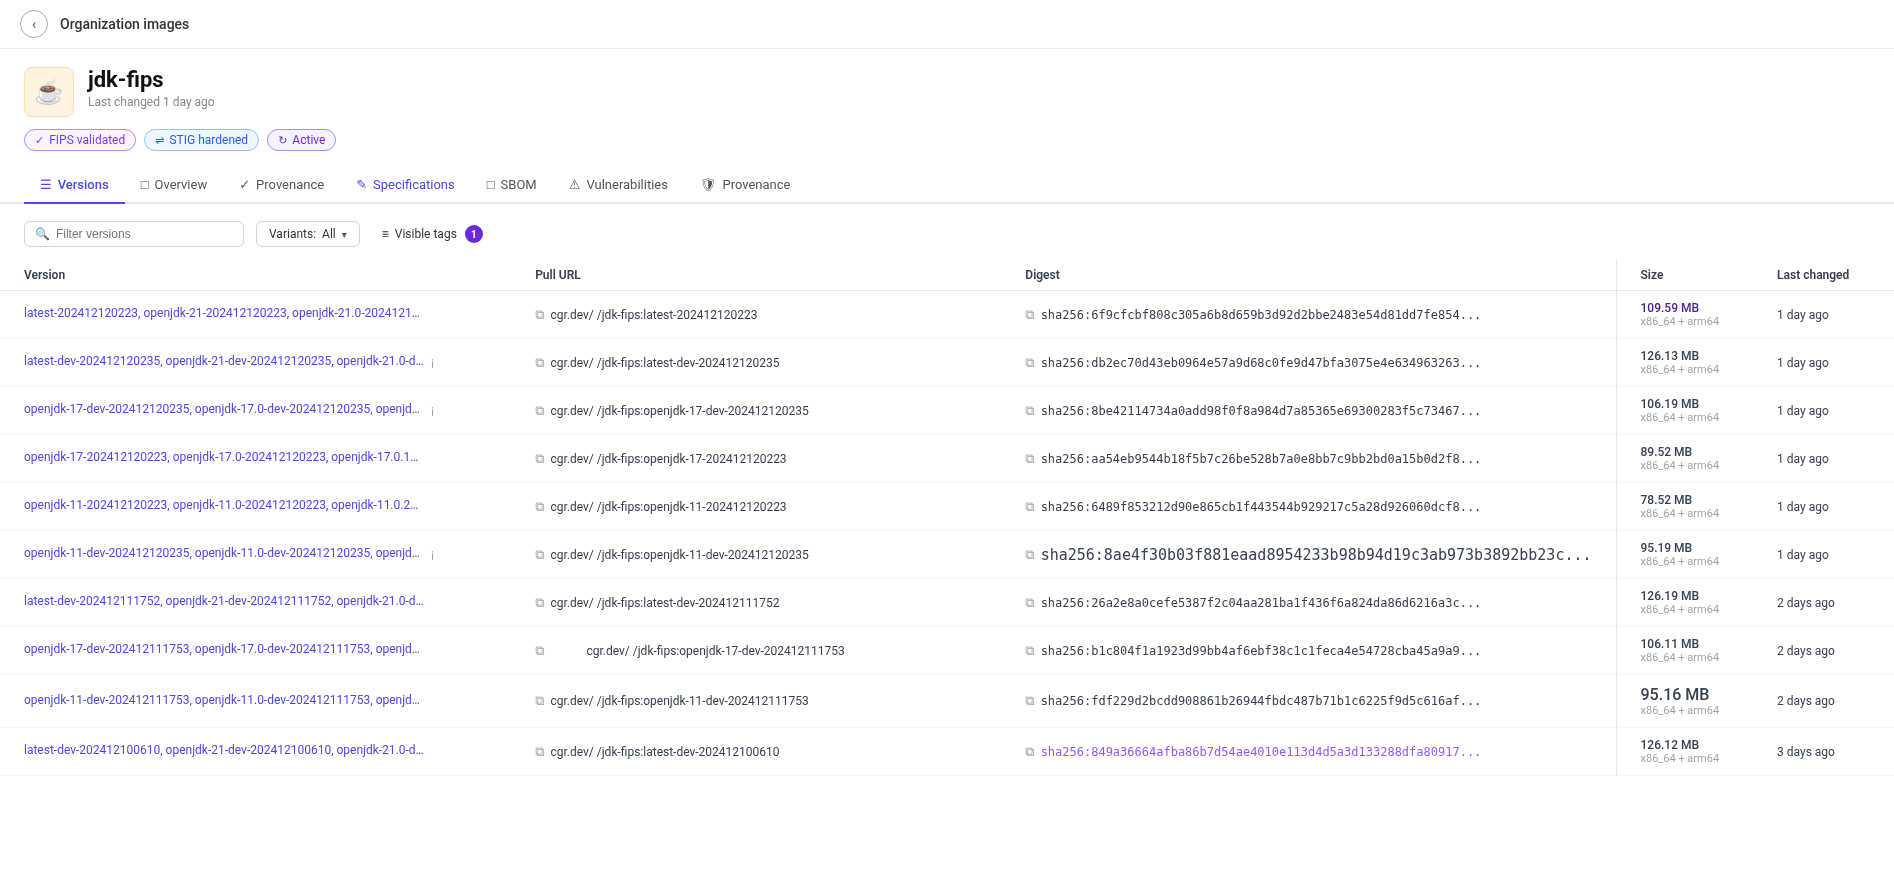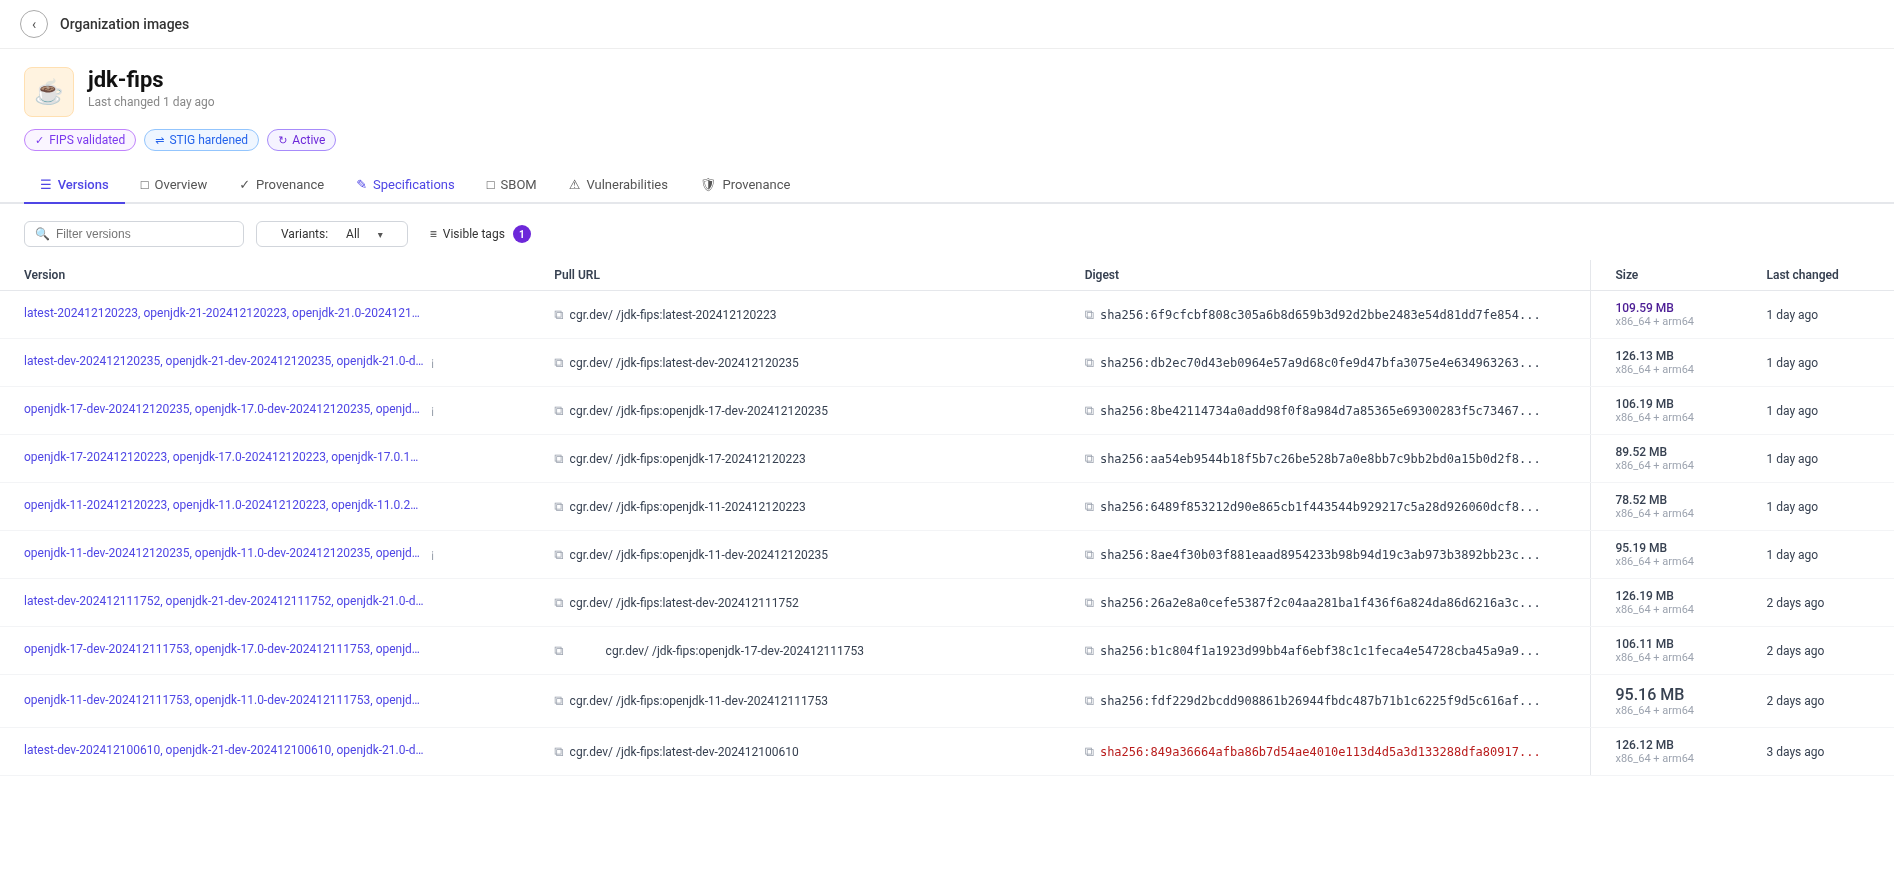--- a/index.html
+++ b/index.html
@@ -72,21 +72,21 @@
     <span style="font-size:13px;">🛡</span>
     <span>Provenance</span>
   </div>
 </div>
 
 <div style="display:flex;align-items:center;gap:12px;padding:16px 24px 12px;">
   <div style="display:flex;align-items:center;border:1px solid #d1d5db;border-radius:6px;padding:5px 10px;gap:6px;width:220px;">
     <span style="color:#9ca3af;font-size:12px;">🔍</span>
     <input style="border: none; outline: none; font-size: 12px; color: rgb(51, 51, 51); width: 100%; background: transparent;" type="text" placeholder="Filter versions">
   </div>
-  <div style="display:flex;align-items:center;border:1px solid #d1d5db;border-radius:6px;padding:5px 24px;gap:18px;cursor:pointer;font-size:12px;color:#333;">
+  <div style="display:flex;align-items:center;border:1px solid #d1d5db;border-radius:6px;padding:5px 12px;gap:6px;cursor:pointer;font-size:12px;color:#333;">
     <span>Variants: </span>
     <span>All</span>
     <span style="font-size:10px;color:#555;">▾</span>
   </div>
   <div style="display:flex;align-items:center;gap:6px;cursor:pointer;font-size:12px;color:#333;position:relative;padding:5px 10px;">
     <span style="font-size:12px;">≡</span>
     <span>Visible tags</span>
     <span style="background:#6d28d9;color:#fff;border-radius:50%;width:18px;height:18px;display:flex;align-items:center;justify-content:center;font-size:10px;font-weight:700;margin-left:2px;">
       <span>1</span>
     </span>
@@ -237,21 +237,21 @@
     </td>
     <td style="padding:10px 24px;border-bottom:1px solid #f3f4f6;font-size:12px;vertical-align:middle;">
       <div style="display:flex;align-items:center;gap:6px;">
         <span style="color:#9ca3af;cursor:pointer;font-size:13px;">⧉</span>
         <span style="font-size:12px;color:#374151;white-space:nowrap;">cgr.dev/        /jdk-fips:openjdk-11-dev-202412120235</span>
       </div>
     </td>
     <td style="padding:10px 24px;border-bottom:1px solid #f3f4f6;font-size:12px;vertical-align:middle;">
       <div style="display:flex;align-items:center;gap:6px;">
         <span style="color:#9ca3af;cursor:pointer;font-size:13px;">⧉</span>
-        <span style="font-size:12px;color:#374151;font-family:monospace;">sha256:8ae4f30b03f881eaad8954233b98b94d19c3ab973b3892bb23c...</span>
+        <span style="font-size:15px;color:#374151;font-family:monospace;">sha256:8ae4f30b03f881eaad8954233b98b94d19c3ab973b3892bb23c...</span>
       </div>
     </td>
     <td style="padding:10px 24px;border-bottom:1px solid #f3f4f6;font-size:12px;vertical-align:middle;border-left:1px solid #e5e7eb;">
       <div style="font-size:12px;color:#374151;font-weight:500;">95.19 MB</div>
       <div style="font-size:11px;color:#9ca3af;">x86_64 + arm64</div>
     </td>
     <td style="padding:10px 24px;border-bottom:1px solid #f3f4f6;font-size:12px;vertical-align:middle;white-space:nowrap;color:#374151;">
       <span>1 day ago</span>
     </td>
   </tr>
@@ -337,21 +337,21 @@
     </td>
     <td style="padding:10px 24px;border-bottom:1px solid #f3f4f6;font-size:12px;vertical-align:middle;">
       <div style="display:flex;align-items:center;gap:6px;">
         <span style="color:#9ca3af;cursor:pointer;font-size:13px;">⧉</span>
         <span style="font-size:12px;color:#374151;white-space:nowrap;">cgr.dev/        /jdk-fips:latest-dev-202412100610</span>
       </div>
     </td>
     <td style="padding:10px 24px;border-bottom:1px solid #f3f4f6;font-size:12px;vertical-align:middle;">
       <div style="display:flex;align-items:center;gap:6px;">
         <span style="color:#9ca3af;cursor:pointer;font-size:13px;">⧉</span>
-        <span style="font-size:12px;color:#b91c1c;font-family:monospace;">sha256:849a36664afba86b7d54ae4010e113d4d5a3d133288dfa80917...</span>
+        <span style="font-size:12px;color:#8b5cf6;font-family:monospace;">sha256:849a36664afba86b7d54ae4010e113d4d5a3d133288dfa80917...</span>
       </div>
     </td>
     <td style="padding:10px 24px;border-bottom:1px solid #f3f4f6;font-size:12px;vertical-align:middle;border-left:1px solid #e5e7eb;">
       <div style="font-size:12px;color:#374151;font-weight:500;">126.12 MB</div>
       <div style="font-size:11px;color:#9ca3af;">x86_64 + arm64</div>
     </td>
     <td style="padding:10px 24px;border-bottom:1px solid #f3f4f6;font-size:12px;vertical-align:middle;white-space:nowrap;color:#374151;">
       <span>3 days ago</span>
     </td>
   </tr>

